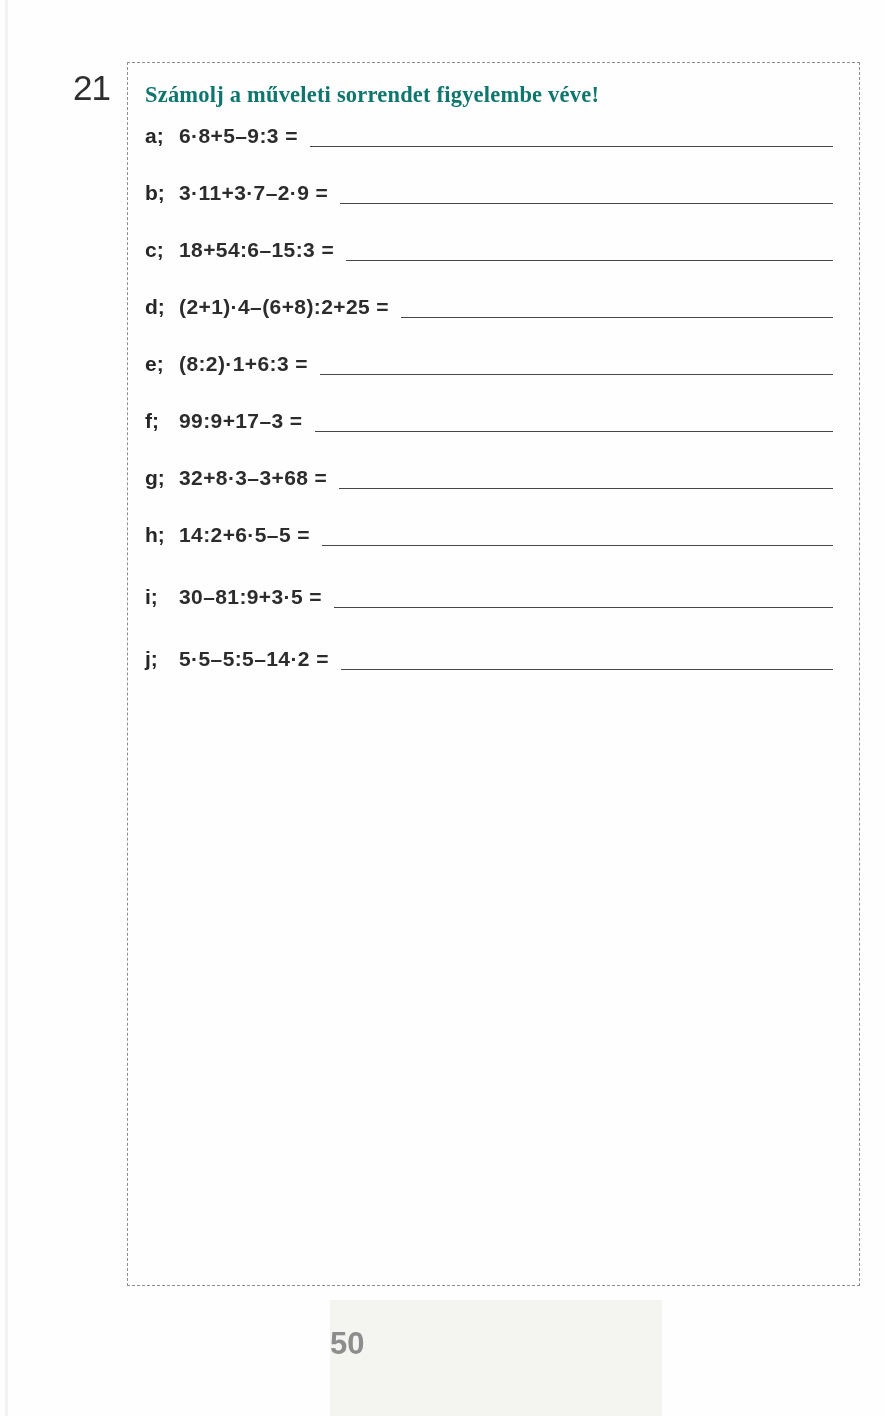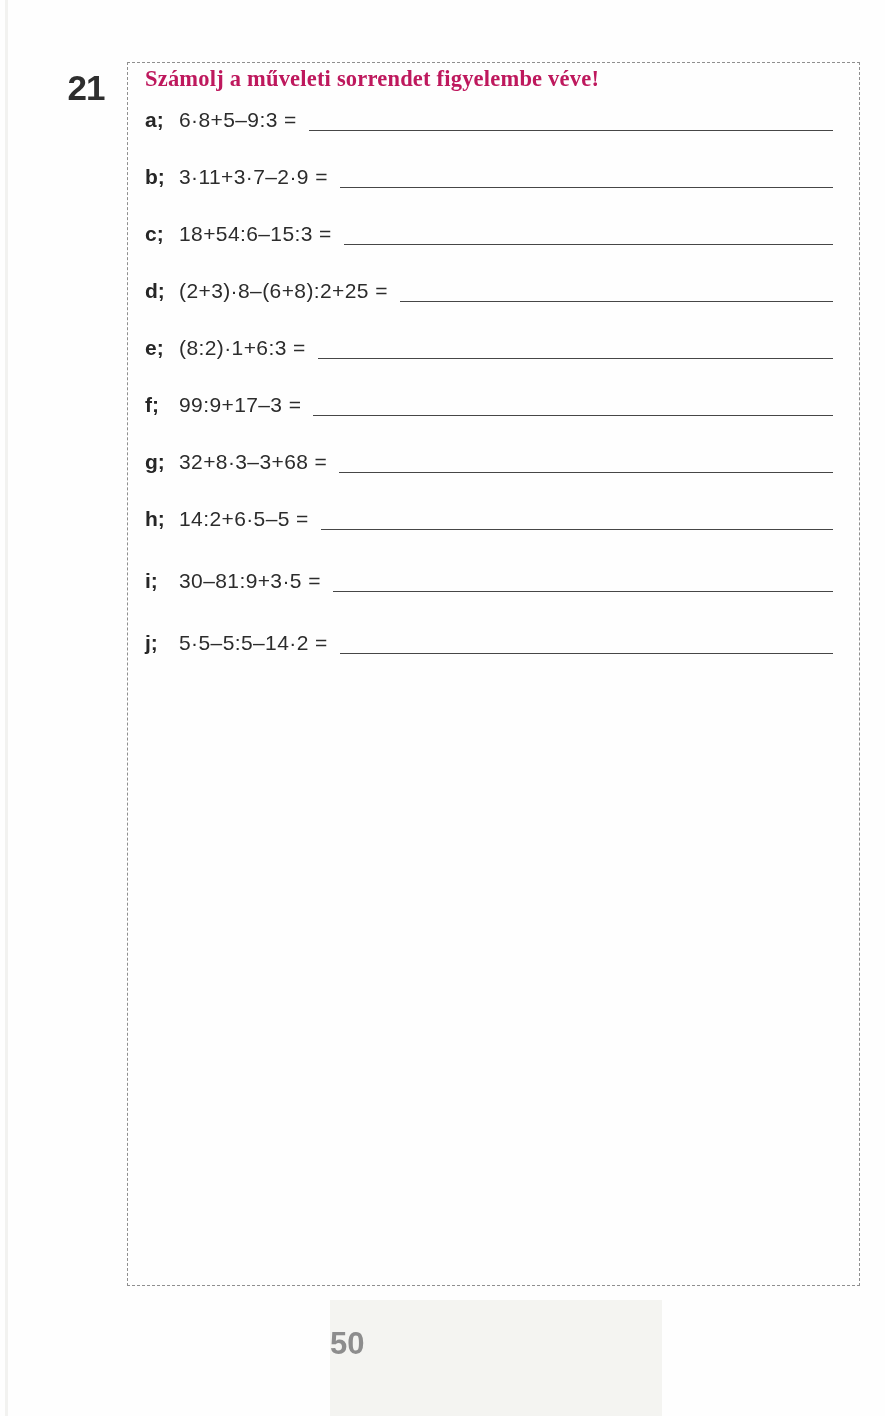--- a/index.html
+++ b/index.html
@@ -23,42 +23,42 @@
     width: 3px;
     height: 100%;
     background: #ededea;
     opacity: 0.7;
   }
   .exercise-number {
     position: absolute;
     left: 62px;
     top: 68px;
     width: 48px;
-    text-align: center;
+    text-align: right;
     font-size: 35px;
-    font-weight: bold;
+    font-weight: normal;
     letter-spacing: -1px;
     color: #2e2e2e;
   }
   .task-box {
     position: absolute;
     left: 127px;
     top: 62px;
     width: 733px;
     height: 1224px;
     box-sizing: border-box;
     border: 1.5px dashed #8f8f8f;
     padding: 0 26px 0 17px;
   }
   .task-title {
-    margin-top: 3px;
+    margin-top: 19px;
     font-family: "Liberation Serif", serif;
     font-size: 22.5px;
     font-weight: bold;
-    color: #be185d;
+    color: #0f766e;
     letter-spacing: 0.2px;
   }
   .rows {
     margin-top: 15px;
   }
   .row {
     display: flex;
     align-items: baseline;
     height: 57px;
     font-size: 21px;
@@ -70,20 +70,21 @@
   }
   .item-label {
     font-weight: bold;
     width: 34px;
     flex-shrink: 0;
     color: #262626;
   }
   .item-expr {
     white-space: nowrap;
     letter-spacing: 0.4px;
+    font-weight: bold;
   }
   .answer-line {
     flex: 1;
     margin-left: 12px;
     height: 5px;
     border-bottom: 1.6px solid #464646;
     transform: translateY(4px);
   }
   
   .footer-shade {
@@ -131,21 +132,21 @@
       </div>
 
       <div class="row">
         <span class="item-label">c;</span>
         <span class="item-expr">18+54:6–15:3 =</span>
         <span class="answer-line"></span>
       </div>
 
       <div class="row">
         <span class="item-label">d;</span>
-        <span class="item-expr">(2+3)·8–(6+8):2+25 =</span>
+        <span class="item-expr">(2+1)·4–(6+8):2+25 =</span>
         <span class="answer-line"></span>
       </div>
 
       <div class="row">
         <span class="item-label">e;</span>
         <span class="item-expr">(8:2)·1+6:3 =</span>
         <span class="answer-line"></span>
       </div>
 
       <div class="row">

